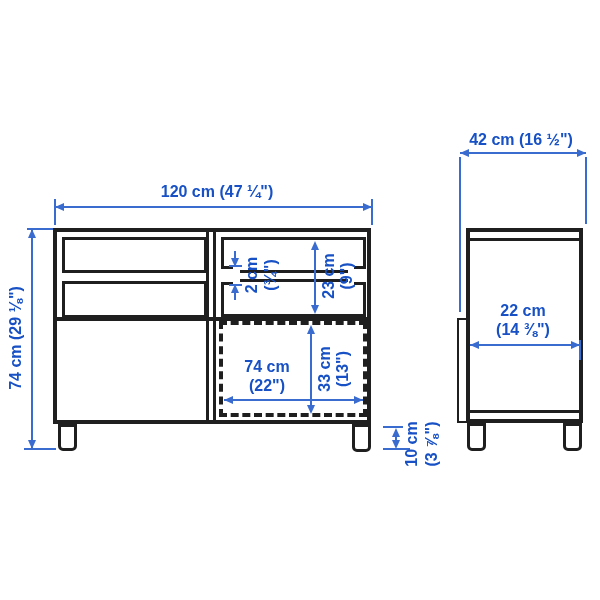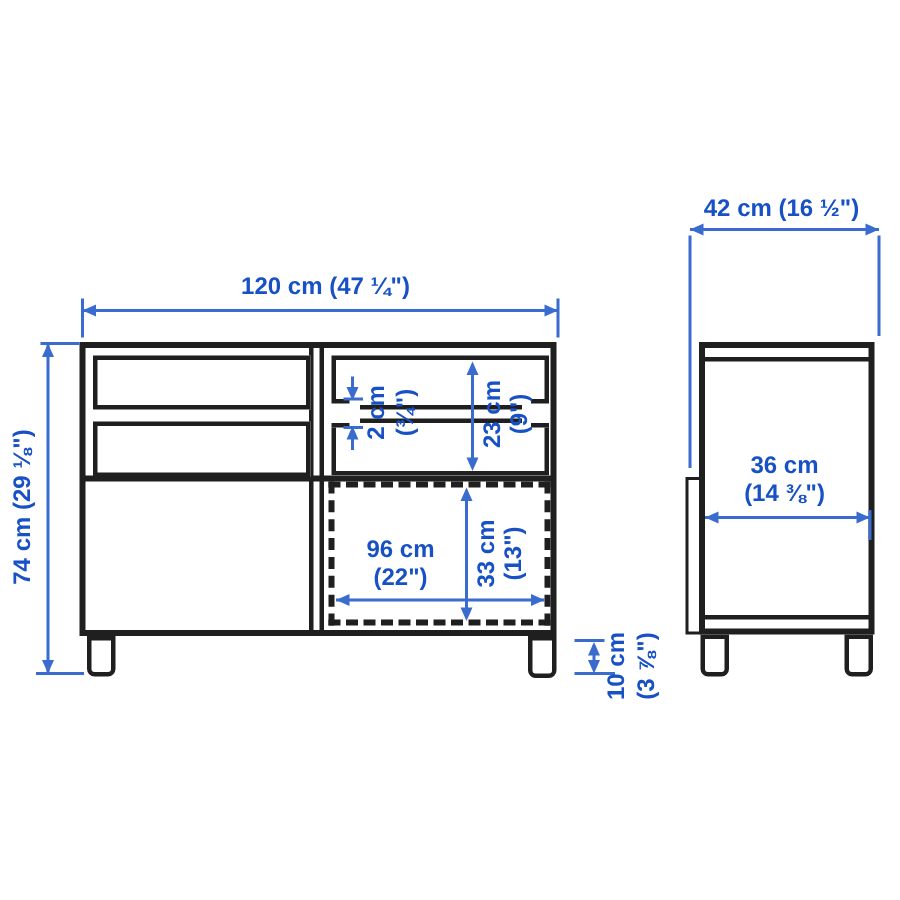--- a/index.html
+++ b/index.html
@@ -80,21 +80,21 @@
   <div class="ah ah-u" style="left:231px;top:284px;"></div>
   <div class="dimtext rot" style="left:252px;top:275px;">2 cm</div>
   <div class="dimtext rot" style="left:271px;top:275px;">(¾")</div>
 
   <div class="dline" style="left:314px;top:243px;width:2px;height:66px;"></div>
   <div class="ah ah-u" style="left:311px;top:241px;"></div>
   <div class="ah ah-d" style="left:311px;top:305px;"></div>
   <div class="dimtext rot" style="left:329px;top:276px;">23 cm</div>
   <div class="dimtext rot" style="left:347px;top:276px;">(9")</div>
 
-  <div class="dimtext ctr" style="left:267px;top:367px;">96 cm</div>
+  <div class="dimtext ctr" style="left:267px;top:367px;">74 cm</div>
   <div class="dimtext ctr" style="left:267px;top:386px;">(22")</div>
   <div class="dline" style="left:224px;top:399px;width:139px;height:2px;"></div>
   <div class="ah ah-l" style="left:224px;top:396px;"></div>
   <div class="ah ah-r" style="left:354px;top:396px;"></div>
 
   <div class="dline" style="left:310px;top:327px;width:2px;height:85px;"></div>
   <div class="ah ah-u" style="left:307px;top:325px;"></div>
   <div class="ah ah-d" style="left:307px;top:405px;"></div>
   <div class="dimtext rot" style="left:325px;top:369px;">33 cm</div>
   <div class="dimtext rot" style="left:343px;top:369px;">(13")</div>
@@ -107,20 +107,20 @@
   <div class="dimtext rot" style="left:412px;top:444px;">10 cm</div>
   <div class="dimtext rot" style="left:432px;top:444px;">(3 ⅞")</div>
 
   <div class="dimtext ctr" style="left:521px;top:140px;">42 cm (16 ½")</div>
   <div class="dline" style="left:460px;top:152px;width:126px;height:2px;"></div>
   <div class="ah ah-l" style="left:460px;top:149px;"></div>
   <div class="ah ah-r" style="left:577px;top:149px;"></div>
   <div class="dline" style="left:459px;top:157px;width:2px;height:155px;"></div>
   <div class="dline" style="left:585px;top:157px;width:2px;height:67px;"></div>
 
-  <div class="dimtext ctr" style="left:523px;top:311px;">36 cm</div>
+  <div class="dimtext ctr" style="left:523px;top:311px;">22 cm</div>
   <div class="dimtext ctr" style="left:523px;top:330px;">(14 ⅜")</div>
   <div class="dline" style="left:470px;top:344px;width:110px;height:2px;"></div>
   <div class="ah ah-l" style="left:470px;top:341px;"></div>
   <div class="ah ah-r" style="left:571px;top:341px;"></div>
   <div class="dline" style="left:579px;top:340px;width:2px;height:20px;"></div>
 
 </div>
 
 </body></html>

